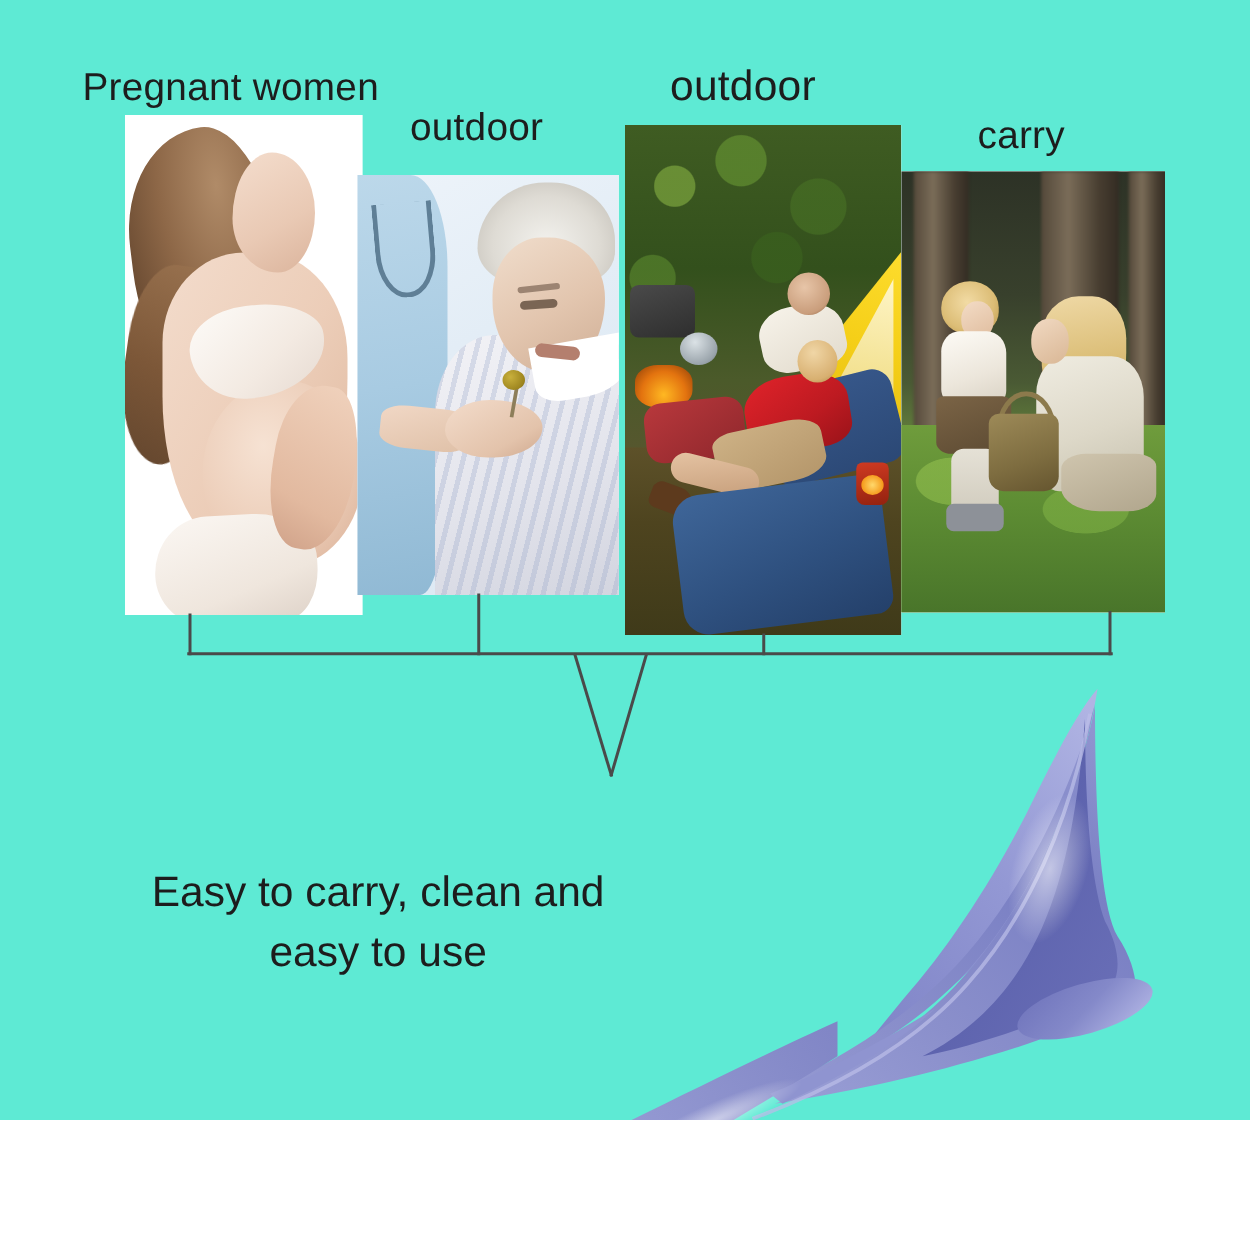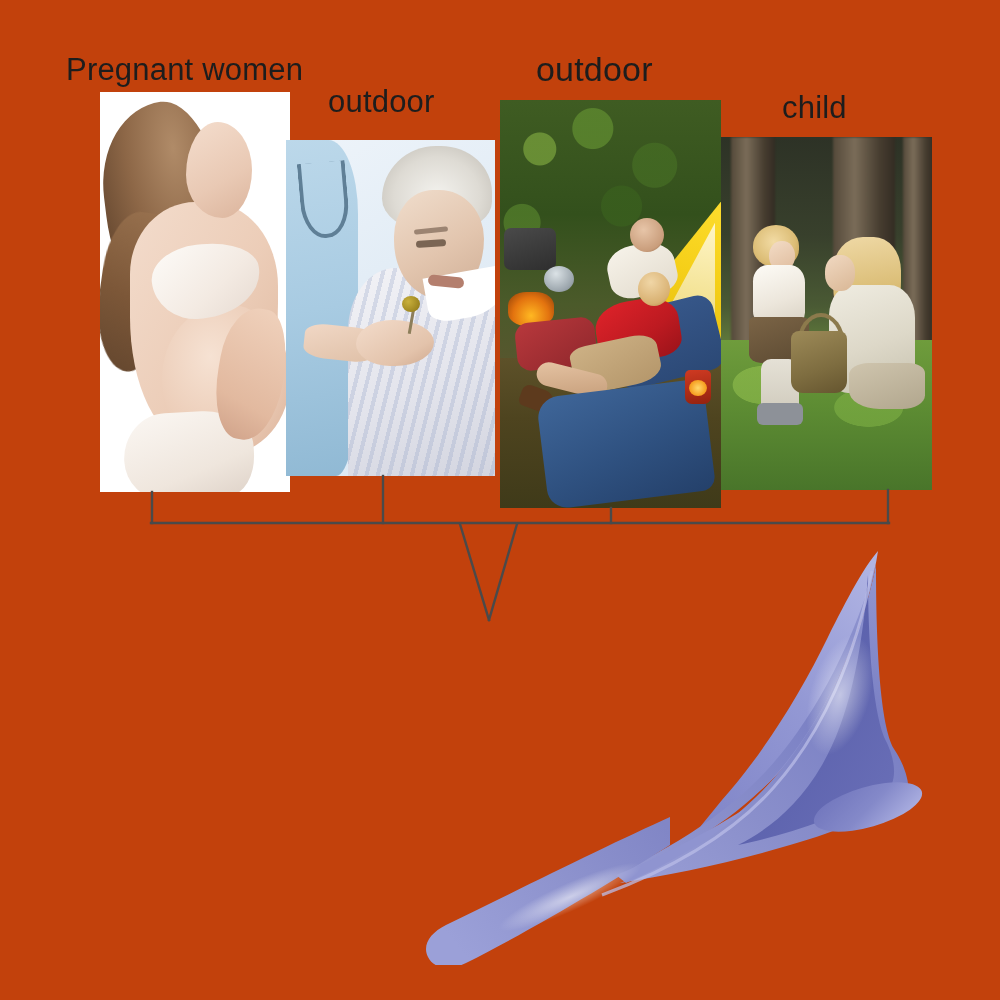--- a/index.html
+++ b/index.html
@@ -3,22 +3,22 @@
 <meta charset="utf-8">
 <style>
   html, body {
     margin: 0;
     padding: 0;
     background: #ffffff;
   }
   #page {
     position: relative;
     width: 1000px;
-    height: 1000px;
-    background: #c2410c;
+    height: 896px;
+    background: #5eead4;
     overflow: hidden;
     font-family: "Liberation Sans", sans-serif;
   }
 
   
   .cat-label {
     position: absolute;
     color: #1d1d1d;
     font-weight: 400;
     white-space: nowrap;
@@ -369,21 +369,21 @@
 <body style="background: rgb(255, 255, 255);">
 
 <div id="page">
 
   <div class="cat-label" id="label-pregnant">Pregnant women</div>
 
   <div class="cat-label" id="label-patient">outdoor</div>
 
   <div class="cat-label" id="label-outdoor">outdoor</div>
 
-  <div class="cat-label" id="label-child">child</div>
+  <div class="cat-label" id="label-child">carry</div>
 
   <div class="panel" id="panel-pregnant">
     <div class="preg-bg"></div>
     <div class="preg-hair"></div>
     <div class="preg-hair2"></div>
     <div class="preg-torso"></div>
     <div class="preg-face"></div>
     <div class="preg-belly"></div>
     <div class="preg-bra"></div>
     <div class="preg-brief"></div>
@@ -457,20 +457,24 @@
       <line x1="611" y1="48" x2="611" y2="63"></line>
       <line x1="888" y1="30" x2="888" y2="63"></line>
 
       <line x1="151" y1="63" x2="889" y2="63"></line>
 
       <line x1="460" y1="64" x2="489" y2="160"></line>
       <line x1="517" y1="64" x2="489" y2="160"></line>
     </g>
   </svg>
 
+  <div class="tagline">
+    <div>Easy to carry, clean and</div>
+    <div>easy to use</div>
+  </div>
 
   <svg id="product" viewBox="0 0 580 420">
     <defs>
       <linearGradient id="gBody" x1="0%" y1="100%" x2="80%" y2="0%">
         <stop offset="0%" stop-color="#9a9fd6"></stop>
         <stop offset="35%" stop-color="#8a8fcb"></stop>
         <stop offset="75%" stop-color="#7a80c4"></stop>
         <stop offset="100%" stop-color="#8f94cf"></stop>
       </linearGradient>
       <linearGradient id="gFin" x1="10%" y1="100%" x2="90%" y2="0%">

